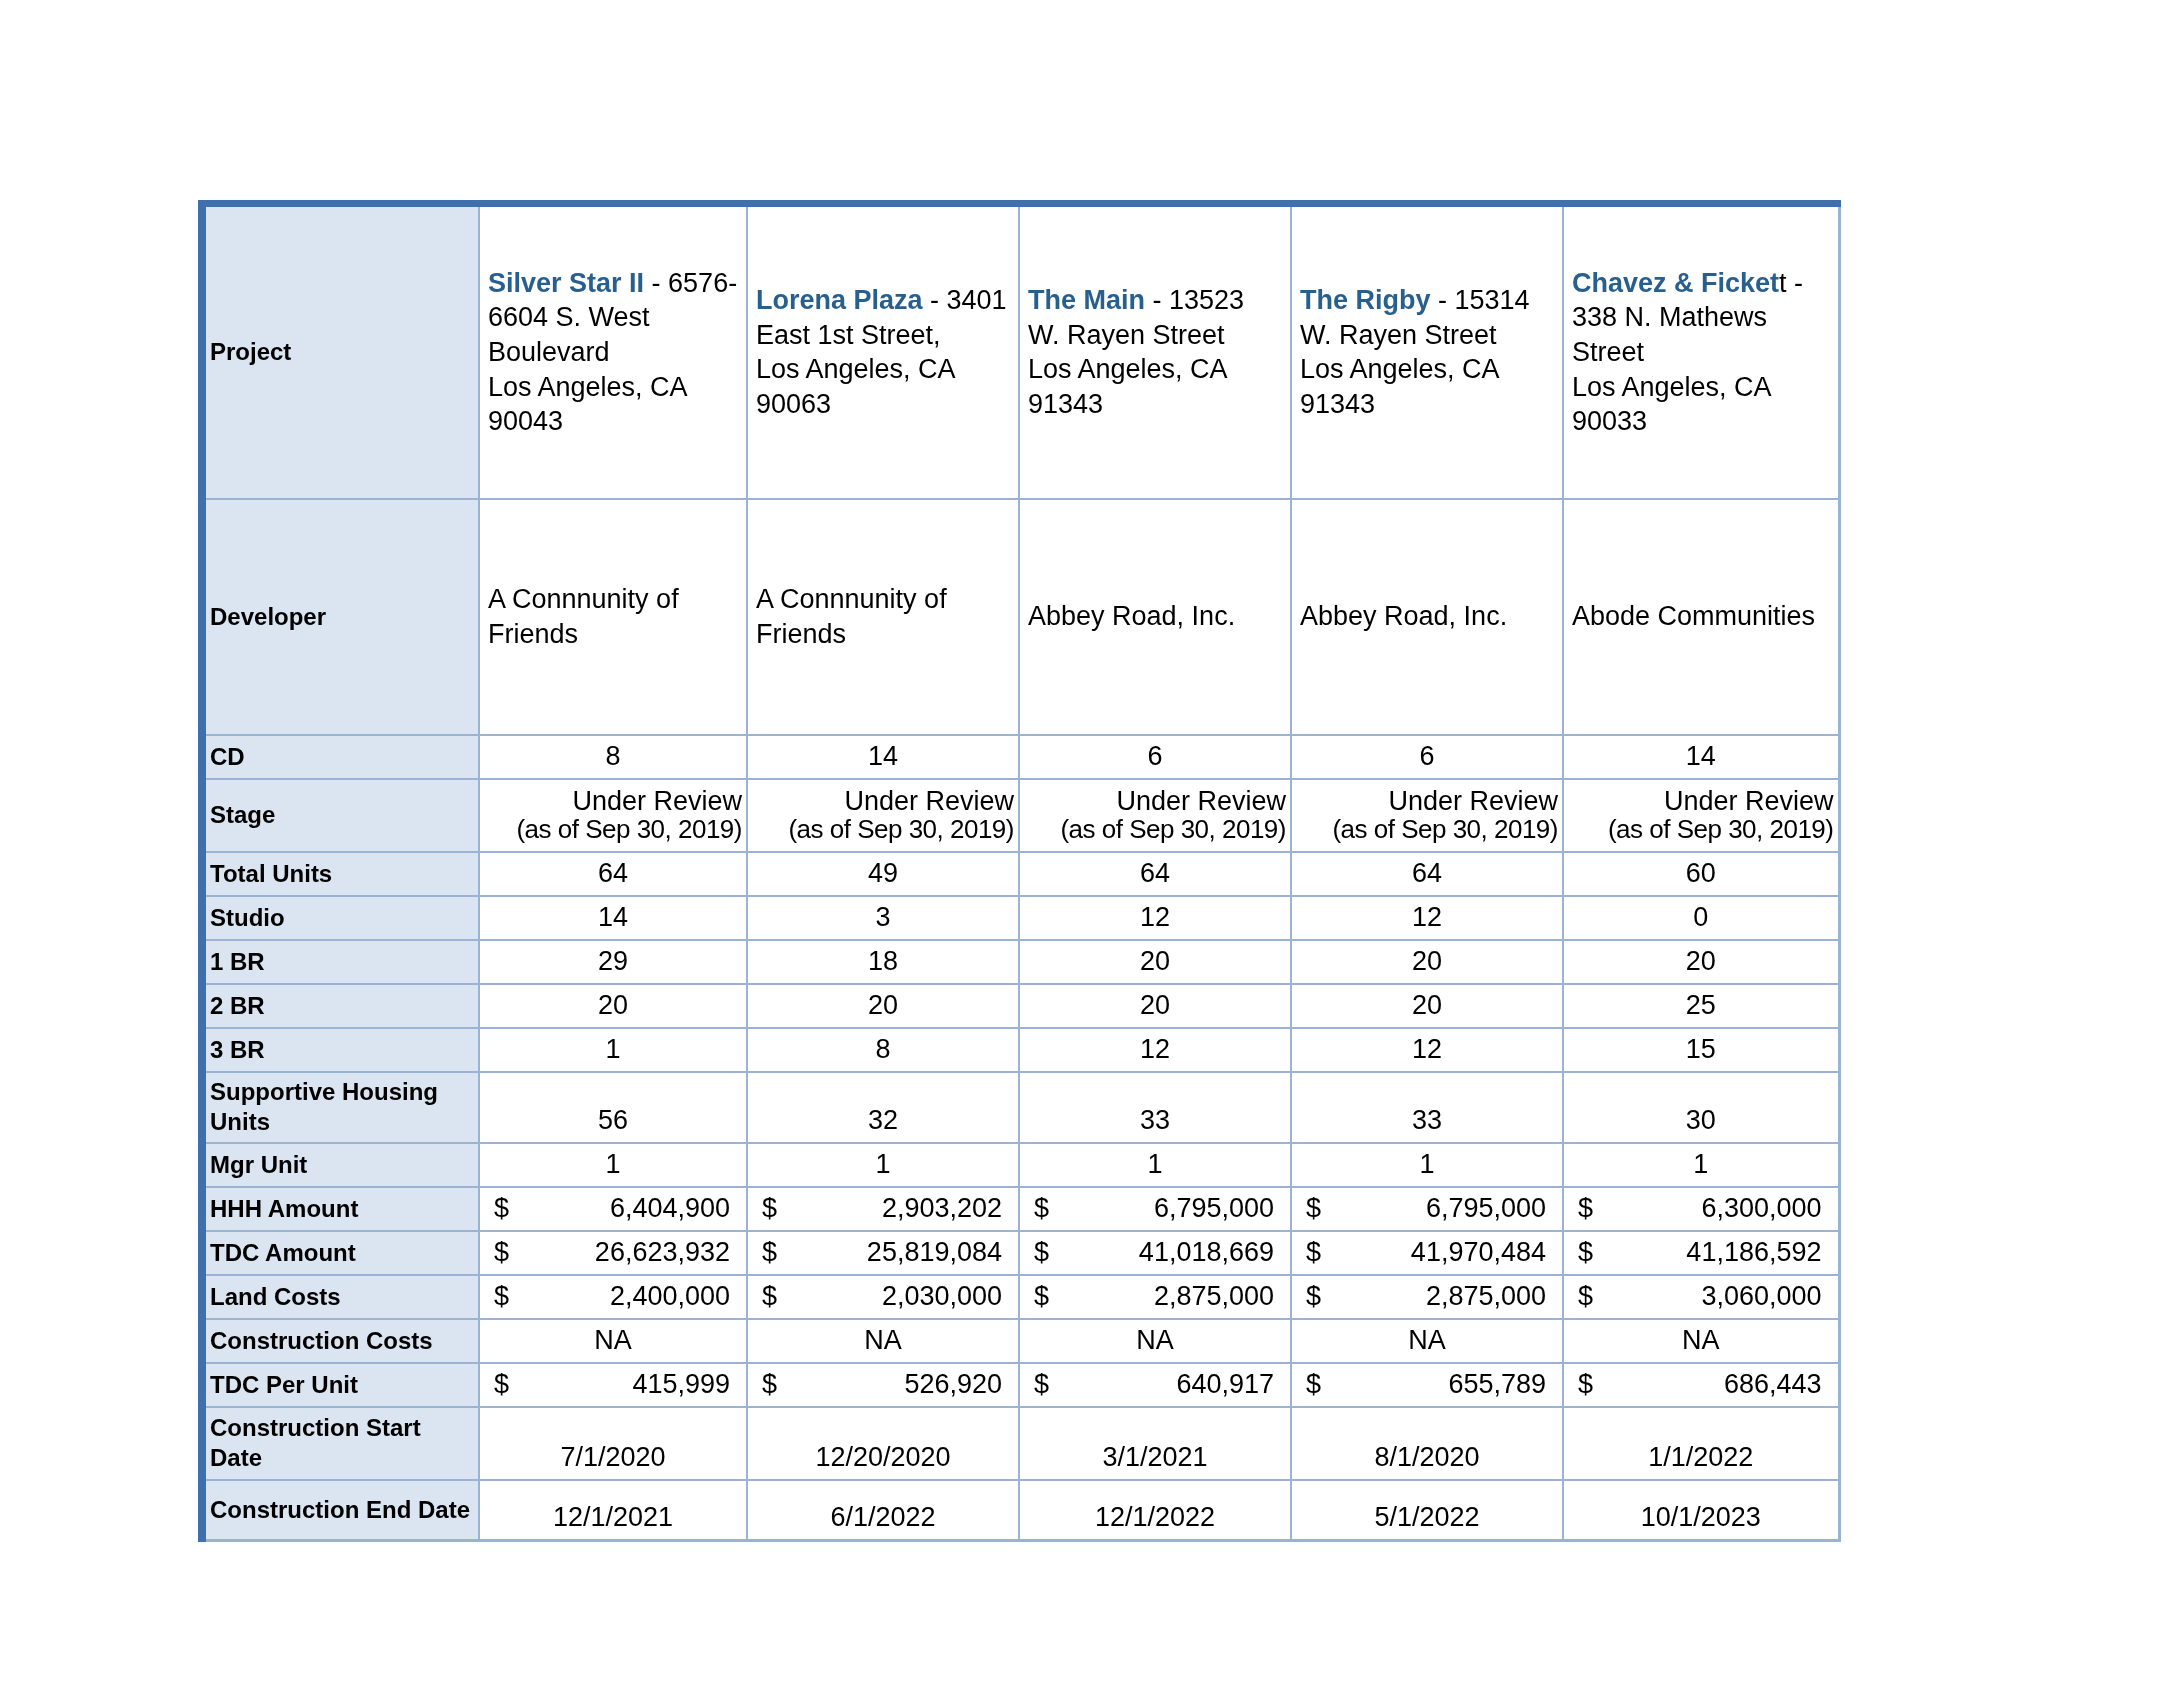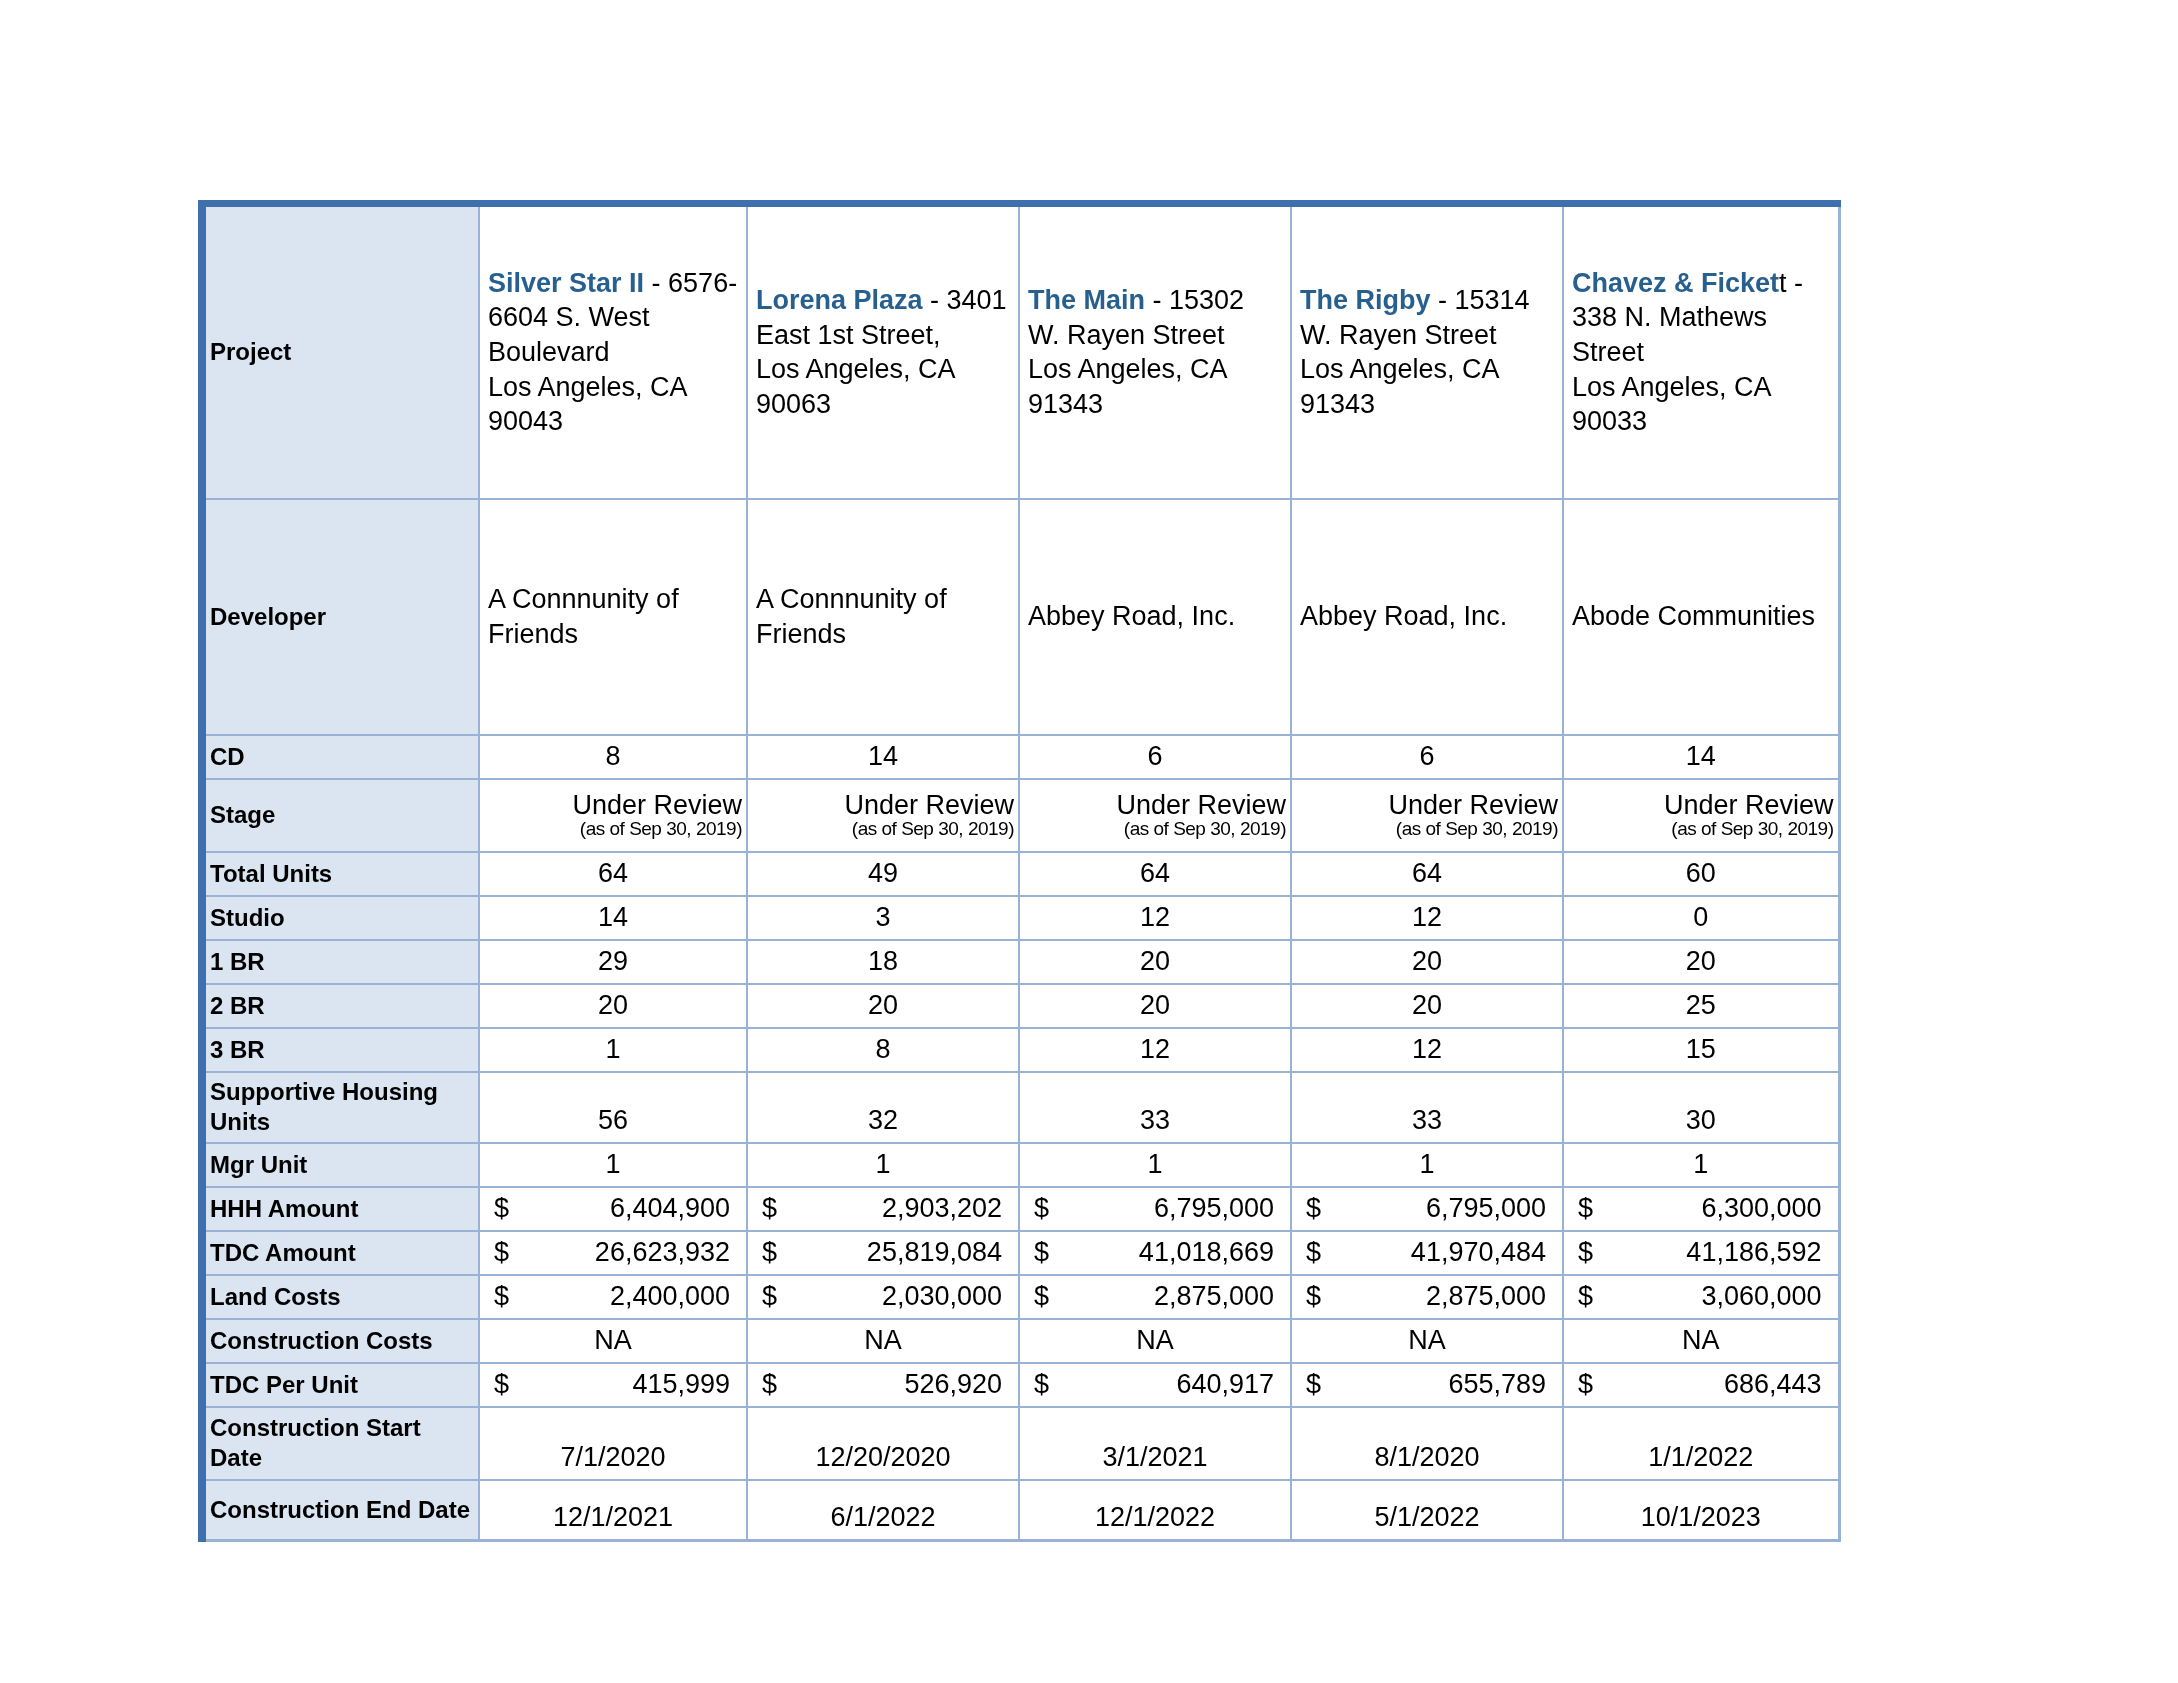--- a/index.html
+++ b/index.html
@@ -31,21 +31,21 @@
   tr.r-sm{height:44px;}
   tr.r-stage{height:73px;}
   tr.r-supportive{height:71px;}
   tr.r-start{height:73px;}
   tr.r-end{height:61px;}
   tr.valign-b td.data{vertical-align:bottom;padding-bottom:6px;}
   td.stage-cell{
     font-size:27px;text-align:right;vertical-align:middle;line-height:1.05;
     padding:2px 4px;
   }
-  .asof{font-size:19px;letter-spacing:-0.5px;}
+  .asof{font-size:26px;letter-spacing:-0.5px;}
   .money{display:flex;justify-content:space-between;align-items:baseline;padding:0 12px 0 10px;}
   .money .cur{font-size:27px;}
   .money .amt{font-size:27px;}
 </style>
 </head>
 <body>
 
 <div class="tablewrap">
 <table class="report">
   <colgroup>
@@ -55,21 +55,21 @@
     <col style="width:272px">
         <col style="width:272px">
         <col style="width:276px">
   </colgroup>
 
   <tbody>
         <tr class="r-project">
     <td class="lbl">Project</td>
     <td class="txt"><span class="pname">Silver Star II</span><span></span><span> - 6576-6604 S. West Boulevard</span><br><span>Los Angeles, CA 90043</span></td>
     <td class="txt"><span class="pname">Lorena Plaza</span><span></span><span> - 3401 East 1st Street,</span><br><span>Los Angeles, CA 90063</span></td>
-    <td class="txt"><span class="pname">The Main</span><span></span><span> - 15302 W. Rayen Street</span><br><span>Los Angeles, CA 91343</span></td>
+    <td class="txt"><span class="pname">The Main</span><span></span><span> - 13523 W. Rayen Street</span><br><span>Los Angeles, CA 91343</span></td>
     <td class="txt"><span class="pname">The Rigby</span><span></span><span> - 15314 W. Rayen Street</span><br><span>Los Angeles, CA 91343</span></td>
     <td class="txt"><span class="pname">Chavez &amp; Ficket</span><span>t</span><span> - 338 N. Mathews Street</span><br><span>Los Angeles, CA 90033</span></td>
   </tr>
 
   <tr class="r-developer">
     <td class="lbl">Developer</td>
     <td class="txt">A Connnunity of Friends</td>
     <td class="txt">A Connnunity of Friends</td>
     <td class="txt">Abbey Road, Inc.</td>
     <td class="txt">Abbey Road, Inc.</td>

